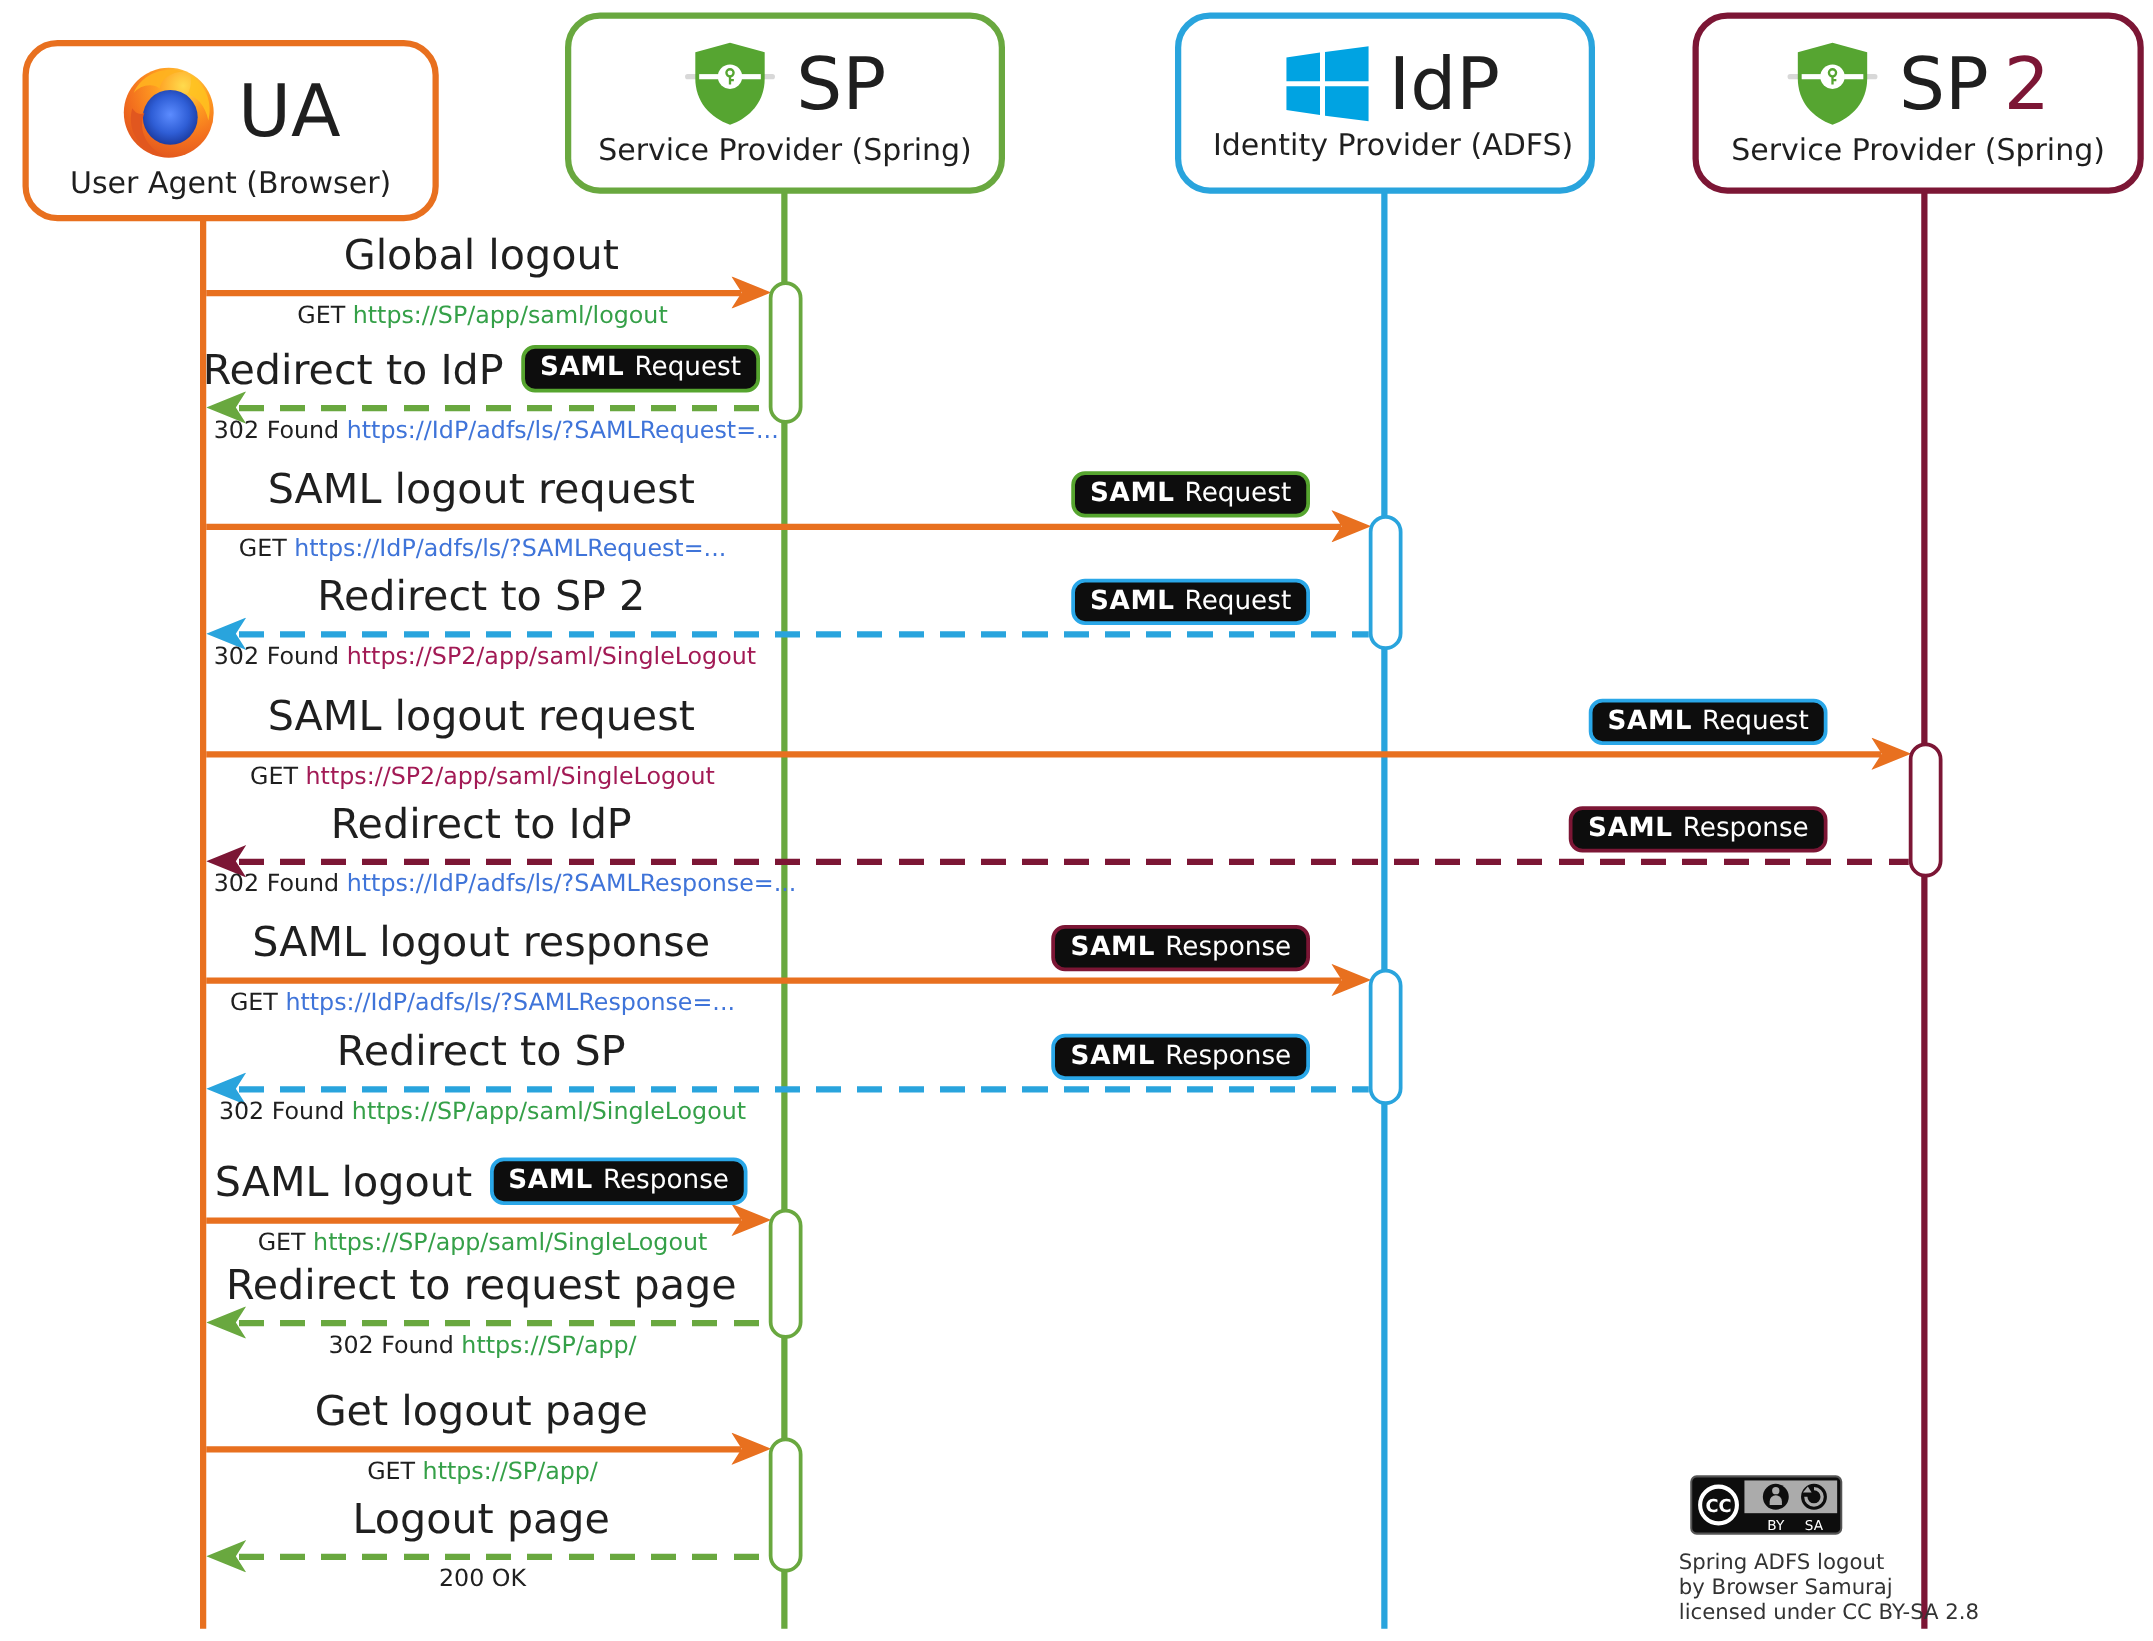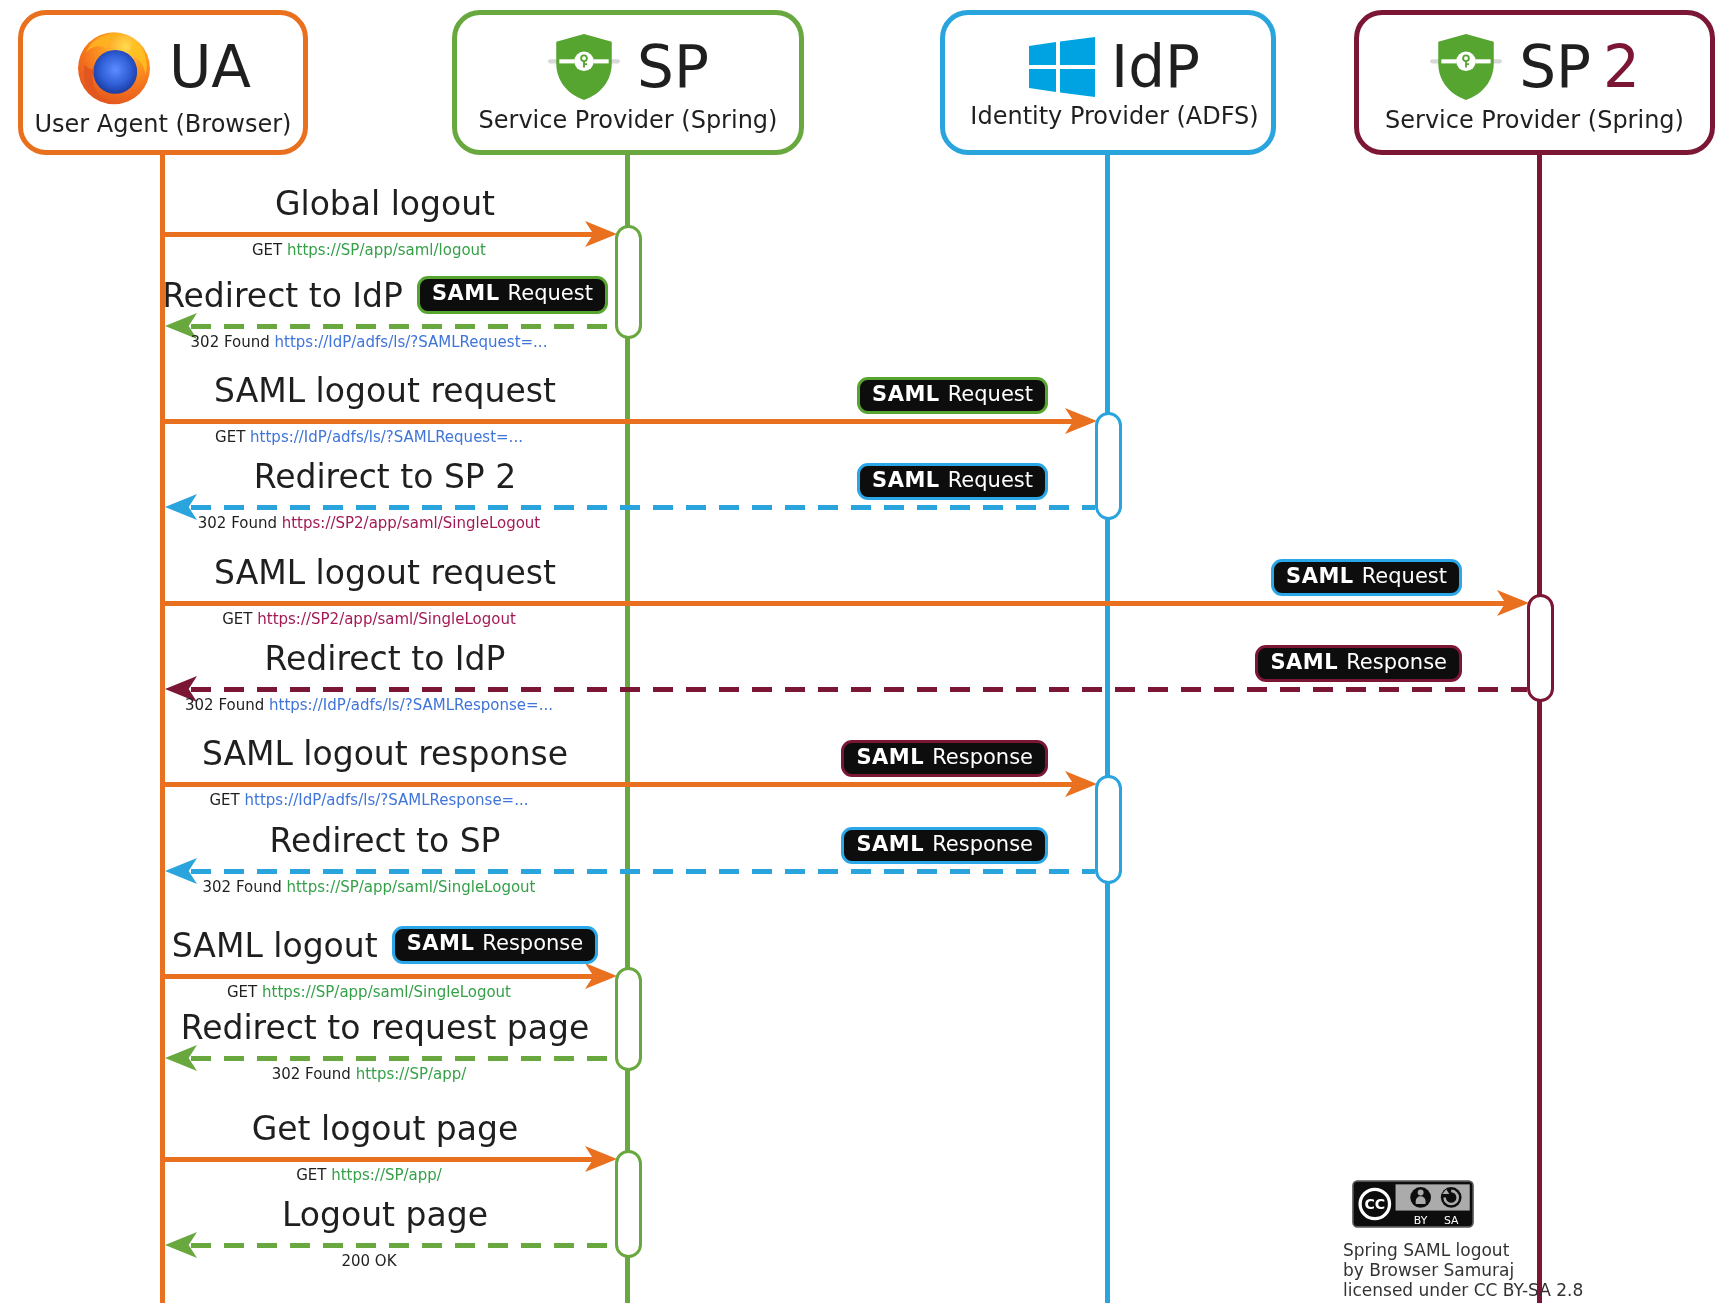--- a/index.html
+++ b/index.html
@@ -15,21 +15,21 @@
   .pabbr{font-size:58px;color:#1f1f1f;white-space:nowrap;}
   .pname{font-size:24px;color:#1f1f1f;margin-top:4px;white-space:nowrap;}
 
   .lifeline{position:absolute;z-index:0;}
   .act{position:absolute;width:27px;background:#fff;border-radius:14px;box-sizing:border-box;z-index:3;}
 
   .mline{position:absolute;z-index:2;}
   .mhead{position:absolute;z-index:2;}
   .mtitle{position:absolute;left:170px;width:430px;display:flex;align-items:center;
           justify-content:center;z-index:5;font-size:33px;color:#1f1f1f;white-space:nowrap;}
-  .msub{position:absolute;left:154px;width:430px;text-align:center;font-size:15px;
+  .msub{position:absolute;left:171px;width:430px;text-align:center;font-size:19px;
         color:#1f1f1f;z-index:5;white-space:nowrap;}
 
   .badge{display:inline-flex;align-items:center;background:#0d0d0d;border-radius:11px;
          padding:1px 12px 4px 12px;font-size:21px;color:#ffffff;white-space:nowrap;
          box-sizing:border-box;line-height:1.25;}
   .badge b{font-weight:bold;letter-spacing:.5px;margin-right:8px;}
   .badge.abs{position:absolute;z-index:6;}
   .badge.inline{margin-left:14px;}
 
   .lic-badge{position:absolute;z-index:4;}
@@ -37,21 +37,21 @@
   .lic-text span{display:block;}
 </style>
 </head>
 <body>
 
 <div id="canvas">
     <div class="lifeline" style="left: 160px; top: 153px; width: 5px; height: 1150px; background: rgb(232, 112, 31);"></div>
     <div class="lifeline" style="left: 625px; top: 153px; width: 5px; height: 1150px; background: rgb(105, 168, 63);"></div>
     <div class="lifeline" style="left: 1105px; top: 153px; width: 5px; height: 1150px; background: rgb(41, 164, 221);"></div>
     <div class="lifeline" style="left: 1537px; top: 153px; width: 5px; height: 1150px; background: rgb(124, 22, 53);"></div>
-    <div class="pbox" style="left: 18px; width: 290px; border: 5px solid rgb(232, 112, 31);">
+    <div class="pbox" style="left: 18px; width: 333px; border: 5px solid rgb(232, 112, 31); margin-top: 22px;">
       <div class="ptop">
         <div class="picon">
           <svg width="78" height="78" viewBox="0 0 64 64">
    <defs>
     <radialGradient id="ffA" cx="66%" cy="20%" r="100%">
       <stop offset="0%" stop-color="#ffdb4d"></stop>
                 <stop offset="30%" stop-color="#ff9d21"></stop>
       <stop offset="60%" stop-color="#f3701e"></stop>
                 <stop offset="100%" stop-color="#d6451d"></stop>
     </radialGradient>
@@ -240,17 +240,17 @@
   <circle cx="63" cy="16" r="9.5" fill="#0d0d0d"></circle>
   <circle cx="63" cy="11.5" r="2.7" fill="#ababab"></circle>
   <path d="M58.5 22 v-2.6 a4.5 4.5 0 0 1 9 0 V22 Z" fill="#ababab"></path>
   <circle cx="91" cy="16" r="9.5" fill="#0d0d0d"></circle>
   <path d="M91 10 a6 6 0 1 1 -6 6" stroke="#ababab" stroke-width="2.4" fill="none"></path>
   <path d="M86.5 8.5 l-3.6 4.4 h6.4 Z" fill="#ababab"></path>
   <text x="63" y="40.5" font-size="10" fill="#ffffff" text-anchor="middle" font-family="DejaVu Sans,sans-serif">BY</text>
   <text x="91" y="40.5" font-size="10" fill="#ffffff" text-anchor="middle" font-family="DejaVu Sans,sans-serif">SA</text>
 </svg></div>
     <div class="lic-text" style="left: 1343px; top: 1240px;">
-      <span>Spring SAML logout</span>
+      <span>Spring ADFS logout</span>
       <span>by Browser Samuraj</span>
       <span>licensed under CC BY-SA 2.8</span>
     </div>
   </div>
 
 </body></html>

